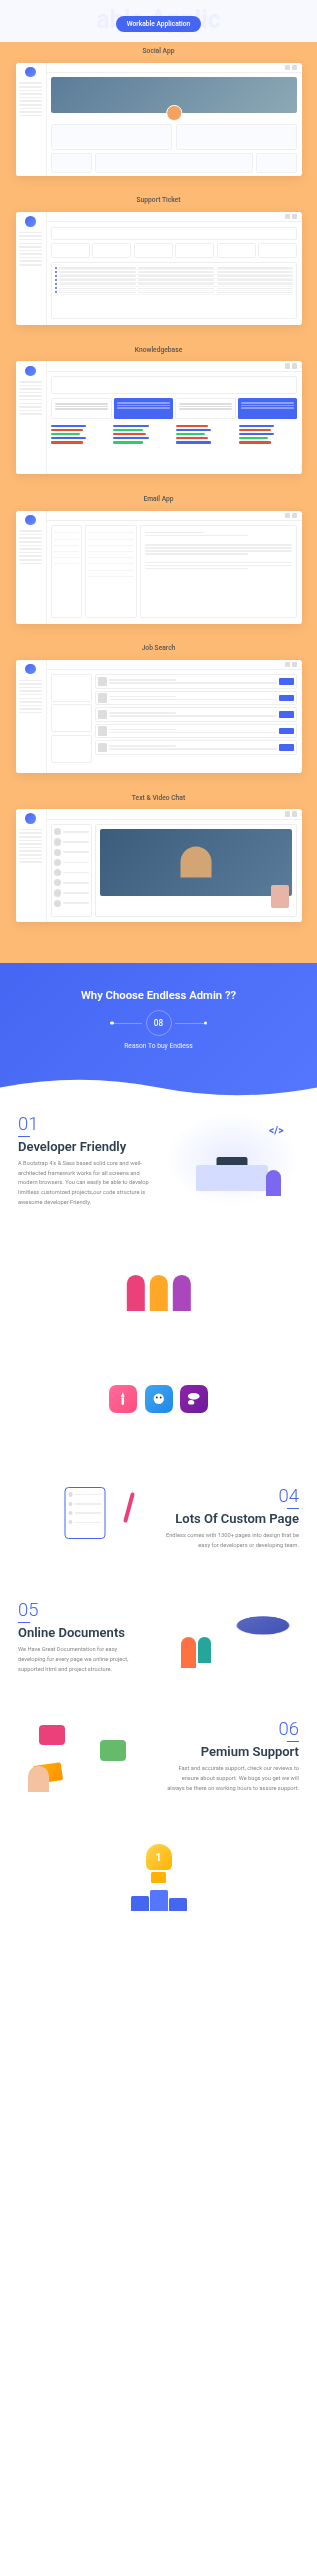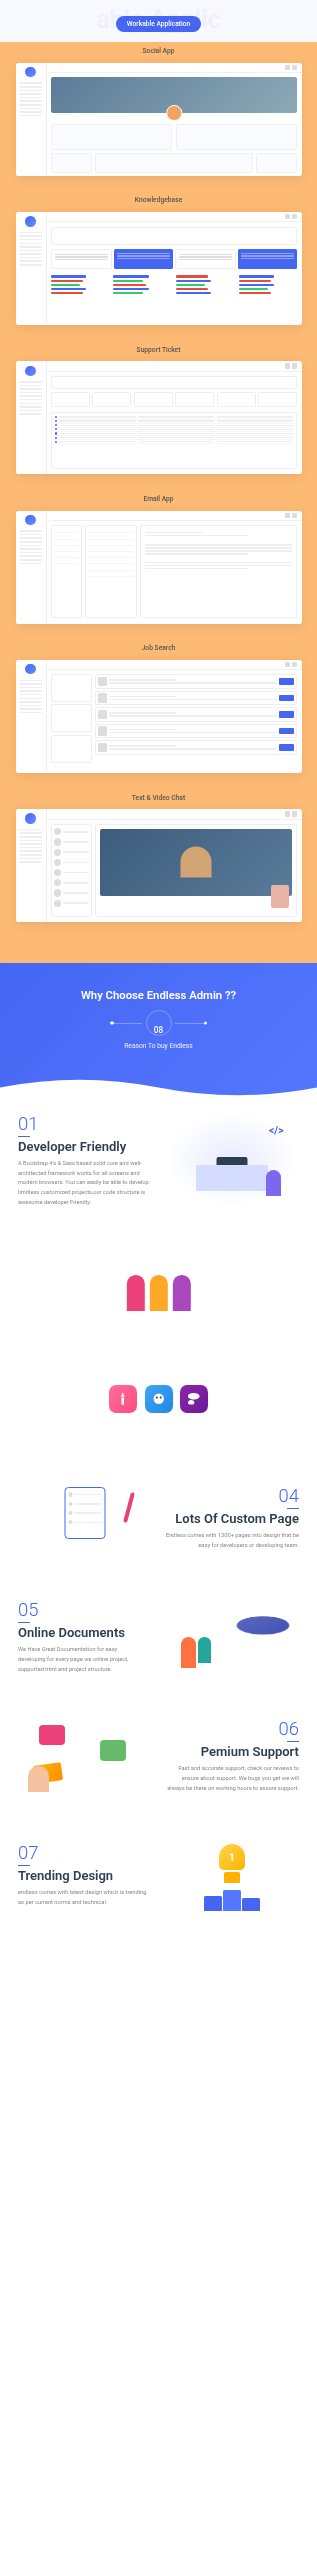--- a/index.html
+++ b/index.html
@@ -78,21 +78,21 @@
 .ch-ava{width:7.2px;height:7.2px;border-radius:50%;background:#ddd}
 .ch-name{height:1.5px;flex:1;background:#eee;border-radius:1px}
 .ch-video{flex:1;background:#fff;border:0.5px solid #eee;border-radius:1.5px;padding:4.1px;position:relative}
 .ch-main-video{width:100%;height:67px;background:linear-gradient(135deg,#3b5c7a,#5a7c9a);border-radius:2.1px;position:relative}
 .ch-person{position:absolute;top:50%;left:50%;transform:translate(-50%,-50%);width:31px;height:31px;background:#d4a574;border-radius:50% 50% 0 0}
 .ch-self{position:absolute;bottom:7.7px;right:7.7px;width:18px;height:23px;background:#e8b4a8;border-radius:2.1px}
 
 
 .why-section{background:linear-gradient(135deg,#4466f2 0%,#5577ff 100%);padding:26px 10.3px 52px;text-align:center;position:relative;overflow:hidden}
 .why-title{color:#fff;font-size:11.3px;font-weight:600;margin-bottom:7.7px}
-.why-circle{width:26px;height:26px;border:0.5px solid rgba(255,255,255,0.3);border-radius:50%;display:flex;align-items:flex-end;justify-content:center;margin:5.2px auto;color:#fff;font-size:8.2px;font-weight:500;position:relative}
+.why-circle{width:26px;height:26px;border:0.5px solid rgba(255,255,255,0.3);border-radius:50%;display:flex;align-items:center;justify-content:center;margin:5.2px auto;color:#fff;font-size:8.2px;font-weight:500;position:relative}
 .why-circle::before,.why-circle::after{content:'';position:absolute;width:31px;height:0.5px;background:rgba(255,255,255,0.3);top:50%}
 .why-circle::before{right:100%;margin-right:4.1px}
 .why-circle::after{left:100%;margin-left:4.1px}
 .why-circle-dot-l,.why-circle-dot-r{position:absolute;width:3.1px;height:3.1px;background:#fff;border-radius:50%;top:50%;transform:translateY(-50%)}
 .why-circle-dot-l{right:calc(100% + 33px)}
 .why-circle-dot-r{left:calc(100% + 33px)}
 .why-subtitle{color:rgba(255,255,255,0.9);font-size:6.7px;margin-top:6.2px}
 .wave{position:absolute;bottom:-0.5px;left:0;width:100%;height:31px}
 
 
@@ -206,100 +206,20 @@
             <div class="social-side">
                 <div class="social-card"></div>
               </div>
           </div>
         </div>
       </div>
     </div>
   </div>
 
   <div class="app-block">
-    <div class="app-title">Knowledgebase</div>
-    <div class="mockup">
-      <div class="mockup-sidebar">
-        <div class="sb-logo"></div>
-        <div class="sb-text"></div>
-          <div class="sb-text"></div>
-          <div class="sb-text"></div>
-          <div class="sb-text"></div>
-          <div class="sb-text"></div>
-          <div class="sb-text"></div>
-          <div class="sb-text"></div>
-          <div class="sb-text"></div>
-          <div class="sb-text"></div>
-          <div class="sb-text"></div>
-      </div>
-      <div class="mockup-main">
-        <div class="mockup-topbar">
-          <div class="tb-icon"></div>
-          <div class="tb-icon"></div>
-        </div>
-        <div class="mockup-content">
-          <div class="kb-hero"></div>
-          <div class="kb-tabs">
-            <div class="kb-tab white">
-                <div class="kb-tab-line"></div>
-                <div class="kb-tab-line"></div>
-                <div class="kb-tab-line"></div>
-              </div>
-            <div class="kb-tab blue">
-                <div class="kb-tab-line"></div>
-                <div class="kb-tab-line"></div>
-                <div class="kb-tab-line"></div>
-              </div>
-            <div class="kb-tab white">
-                <div class="kb-tab-line"></div>
-                <div class="kb-tab-line"></div>
-                <div class="kb-tab-line"></div>
-              </div>
-            <div class="kb-tab blue">
-                <div class="kb-tab-line"></div>
-                <div class="kb-tab-line"></div>
-                <div class="kb-tab-line"></div>
-              </div>
-          </div>
-          <div class="kb-cols">
-            <div class="kb-col">
-                <div class="kb-link b"></div>
-                <div class="kb-link r"></div>
-                <div class="kb-link g"></div>
-                <div class="kb-link b"></div>
-                <div class="kb-link r"></div>
-              </div>
-            <div class="kb-col">
-                <div class="kb-link b"></div>
-                <div class="kb-link g"></div>
-                <div class="kb-link r"></div>
-                <div class="kb-link b"></div>
-                <div class="kb-link g"></div>
-              </div>
-            <div class="kb-col">
-                <div class="kb-link r"></div>
-                <div class="kb-link b"></div>
-                <div class="kb-link g"></div>
-                <div class="kb-link r"></div>
-                <div class="kb-link b"></div>
-              </div>
-            <div class="kb-col">
-                <div class="kb-link b"></div>
-                <div class="kb-link r"></div>
-                <div class="kb-link b"></div>
-                <div class="kb-link g"></div>
-                <div class="kb-link r"></div>
-              </div>
-          </div>
-        </div>
-      </div>
-    </div>
-  </div>
-
-  <div class="app-block">
     <div class="app-title">Support Ticket</div>
     <div class="mockup">
       <div class="mockup-sidebar">
         <div class="sb-logo"></div>
         <div class="sb-text"></div>
           <div class="sb-text"></div>
           <div class="sb-text"></div>
           <div class="sb-text"></div>
           <div class="sb-text"></div>
           <div class="sb-text"></div>
@@ -358,20 +278,100 @@
                 <div class="st-dot"></div>
                 <div class="st-bar"></div>
                 <div class="st-bar"></div>
                 <div class="st-bar"></div>
               </div>
             <div class="st-row">
                 <div class="st-dot"></div>
                 <div class="st-bar"></div>
                 <div class="st-bar"></div>
                 <div class="st-bar"></div>
+              </div>
+          </div>
+        </div>
+      </div>
+    </div>
+  </div>
+
+  <div class="app-block">
+    <div class="app-title">Knowledgebase</div>
+    <div class="mockup">
+      <div class="mockup-sidebar">
+        <div class="sb-logo"></div>
+        <div class="sb-text"></div>
+          <div class="sb-text"></div>
+          <div class="sb-text"></div>
+          <div class="sb-text"></div>
+          <div class="sb-text"></div>
+          <div class="sb-text"></div>
+          <div class="sb-text"></div>
+          <div class="sb-text"></div>
+          <div class="sb-text"></div>
+          <div class="sb-text"></div>
+      </div>
+      <div class="mockup-main">
+        <div class="mockup-topbar">
+          <div class="tb-icon"></div>
+          <div class="tb-icon"></div>
+        </div>
+        <div class="mockup-content">
+          <div class="kb-hero"></div>
+          <div class="kb-tabs">
+            <div class="kb-tab white">
+                <div class="kb-tab-line"></div>
+                <div class="kb-tab-line"></div>
+                <div class="kb-tab-line"></div>
+              </div>
+            <div class="kb-tab blue">
+                <div class="kb-tab-line"></div>
+                <div class="kb-tab-line"></div>
+                <div class="kb-tab-line"></div>
+              </div>
+            <div class="kb-tab white">
+                <div class="kb-tab-line"></div>
+                <div class="kb-tab-line"></div>
+                <div class="kb-tab-line"></div>
+              </div>
+            <div class="kb-tab blue">
+                <div class="kb-tab-line"></div>
+                <div class="kb-tab-line"></div>
+                <div class="kb-tab-line"></div>
+              </div>
+          </div>
+          <div class="kb-cols">
+            <div class="kb-col">
+                <div class="kb-link b"></div>
+                <div class="kb-link r"></div>
+                <div class="kb-link g"></div>
+                <div class="kb-link b"></div>
+                <div class="kb-link r"></div>
+              </div>
+            <div class="kb-col">
+                <div class="kb-link b"></div>
+                <div class="kb-link g"></div>
+                <div class="kb-link r"></div>
+                <div class="kb-link b"></div>
+                <div class="kb-link g"></div>
+              </div>
+            <div class="kb-col">
+                <div class="kb-link r"></div>
+                <div class="kb-link b"></div>
+                <div class="kb-link g"></div>
+                <div class="kb-link r"></div>
+                <div class="kb-link b"></div>
+              </div>
+            <div class="kb-col">
+                <div class="kb-link b"></div>
+                <div class="kb-link r"></div>
+                <div class="kb-link b"></div>
+                <div class="kb-link g"></div>
+                <div class="kb-link r"></div>
               </div>
           </div>
         </div>
       </div>
     </div>
   </div>
 
   <div class="app-block">
     <div class="app-title">Email App</div>
     <div class="mockup">
@@ -702,25 +702,20 @@
       <div class="illus illus-6">
         <div class="chat-bubble cb-1"></div>
         <div class="chat-bubble cb-2"></div>
         <div class="card-pay"></div>
         <div class="hand"></div>
       </div>
     </div>
   </div>
 
   <div class="feature">
-    <div class="feature-text">
-      <div class="feature-num">07</div>
-      <div class="feature-title">Trending Design</div>
-      <div class="feature-desc">endless comes with latest design which is trending as per current norms and technical.</div>
-    </div>
     <div class="feature-img">
       <div class="illus illus-7">
         <div class="trophy">
           <div class="trophy-cup">
               <div class="trophy-num">1</div>
             </div>
           <div class="trophy-base"></div>
         </div>
         <div class="podium">
           <div class="pod pod-2"></div>

